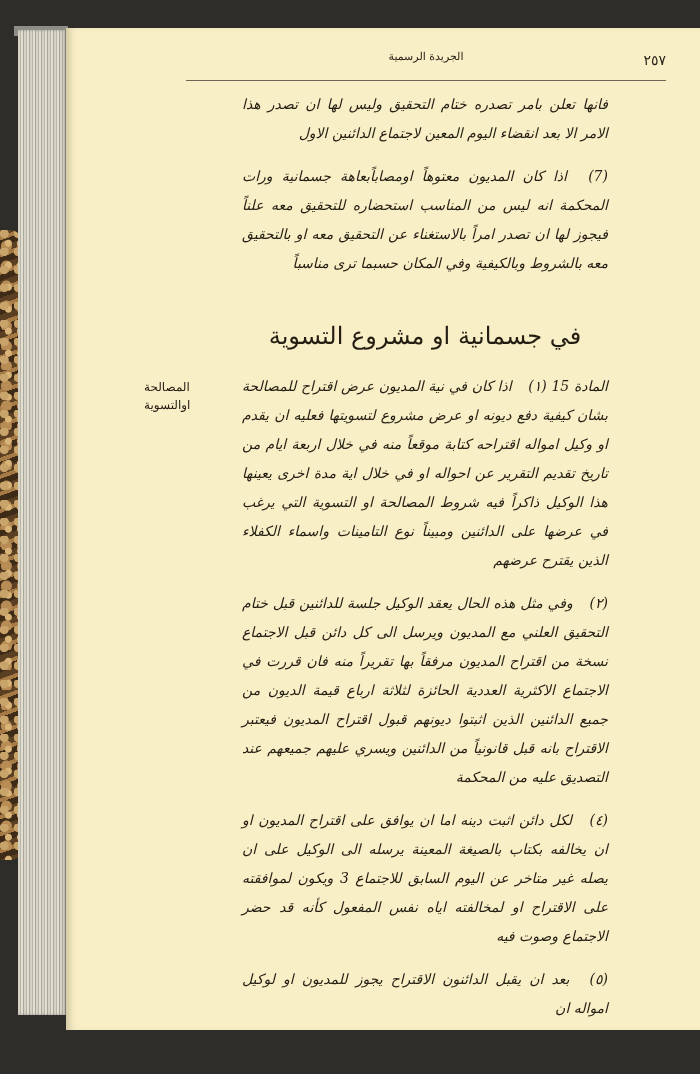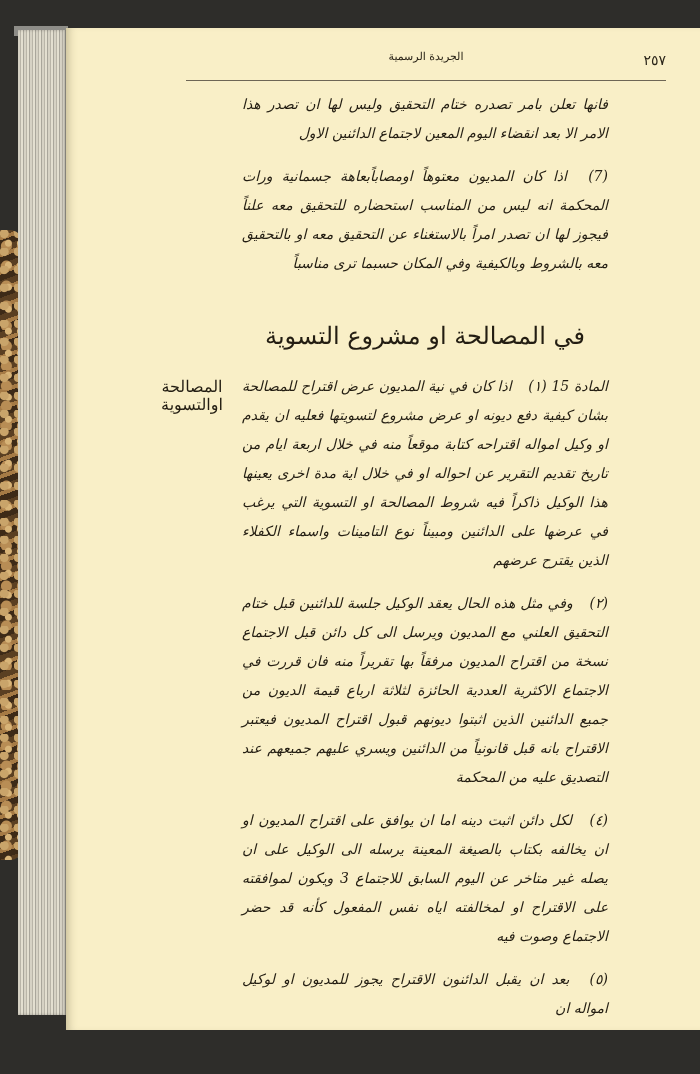--- a/index.html
+++ b/index.html
@@ -56,22 +56,22 @@
   }
   .para { margin:2px;font-style:italic; }
   .para .num { margin-left:12px; }
   .section-heading {
     position:absolute; left:174px; width:370px; top:294px;
     text-align:center; direction:rtl;
     font-size:24px; color:#231d12;
   }
   .margin-note {
     position:absolute; left:78px; top:350px; width:96px;
-    direction:rtl; text-align:center;
-    font-size:16px; color:#231d12; line-height:18px;
+    direction:rtl; text-align:left;
+    font-size:12px; color:#231d12; line-height:18px;
   }
 </style>
 </head>
 <body>
 
 <div class="marble"></div>
 <div class="stack-top"></div>
 <div class="stack"></div>
 
 <div class="page">
@@ -85,21 +85,21 @@
     <div class="text-block" style="top:60px;">
       <p class="para" style="margin-bottom:14px;">
         <span>فانها تعلن بامر تصدره ختام التحقيق وليس لها ان تصدر هذا الامر الا بعد انقضاء اليوم المعين لاجتماع الدائنين الاول</span>
       </p>
       <p class="para">
         <span class="num">(7)</span>
         <span>اذا كان المديون معتوهاً اومصاباًبعاهة جسمانية ورات المحكمة انه ليس من المناسب استحضاره للتحقيق معه علناً فيجوز لها ان تصدر امراً بالاستغناء عن التحقيق معه او بالتحقيق معه بالشروط وبالكيفية وفي المكان حسبما ترى مناسباً</span>
       </p>
     </div>
 
-    <div class="section-heading">في المصالحة او مشروع التسوية</div>
+    <div class="section-heading">في جسمانية او مشروع التسوية</div>
 
     <div class="margin-note">المصالحة اوالتسوية</div>
 
     <div class="text-block" style="top:342px;">
       <p class="para" style="margin-bottom:14px;">
         <span>المادة 15</span>
         <span class="num">(١)</span>
         <span>اذا كان في نية المديون عرض اقتراح للمصالحة بشان كيفية دفع ديونه او عرض مشروع لتسويتها فعليه ان يقدم او وكيل امواله اقتراحه كتابة موقعاً منه في خلال اربعة ايام من تاريخ تقديم التقرير عن احواله او في خلال اية مدة اخرى يعينها هذا الوكيل ذاكراً فيه شروط المصالحة او التسوية التي يرغب في عرضها على الدائنين ومبيناً نوع التامينات واسماء الكفلاء الذين يقترح عرضهم</span>
       </p>
       <p class="para" style="margin-bottom:14px;">

